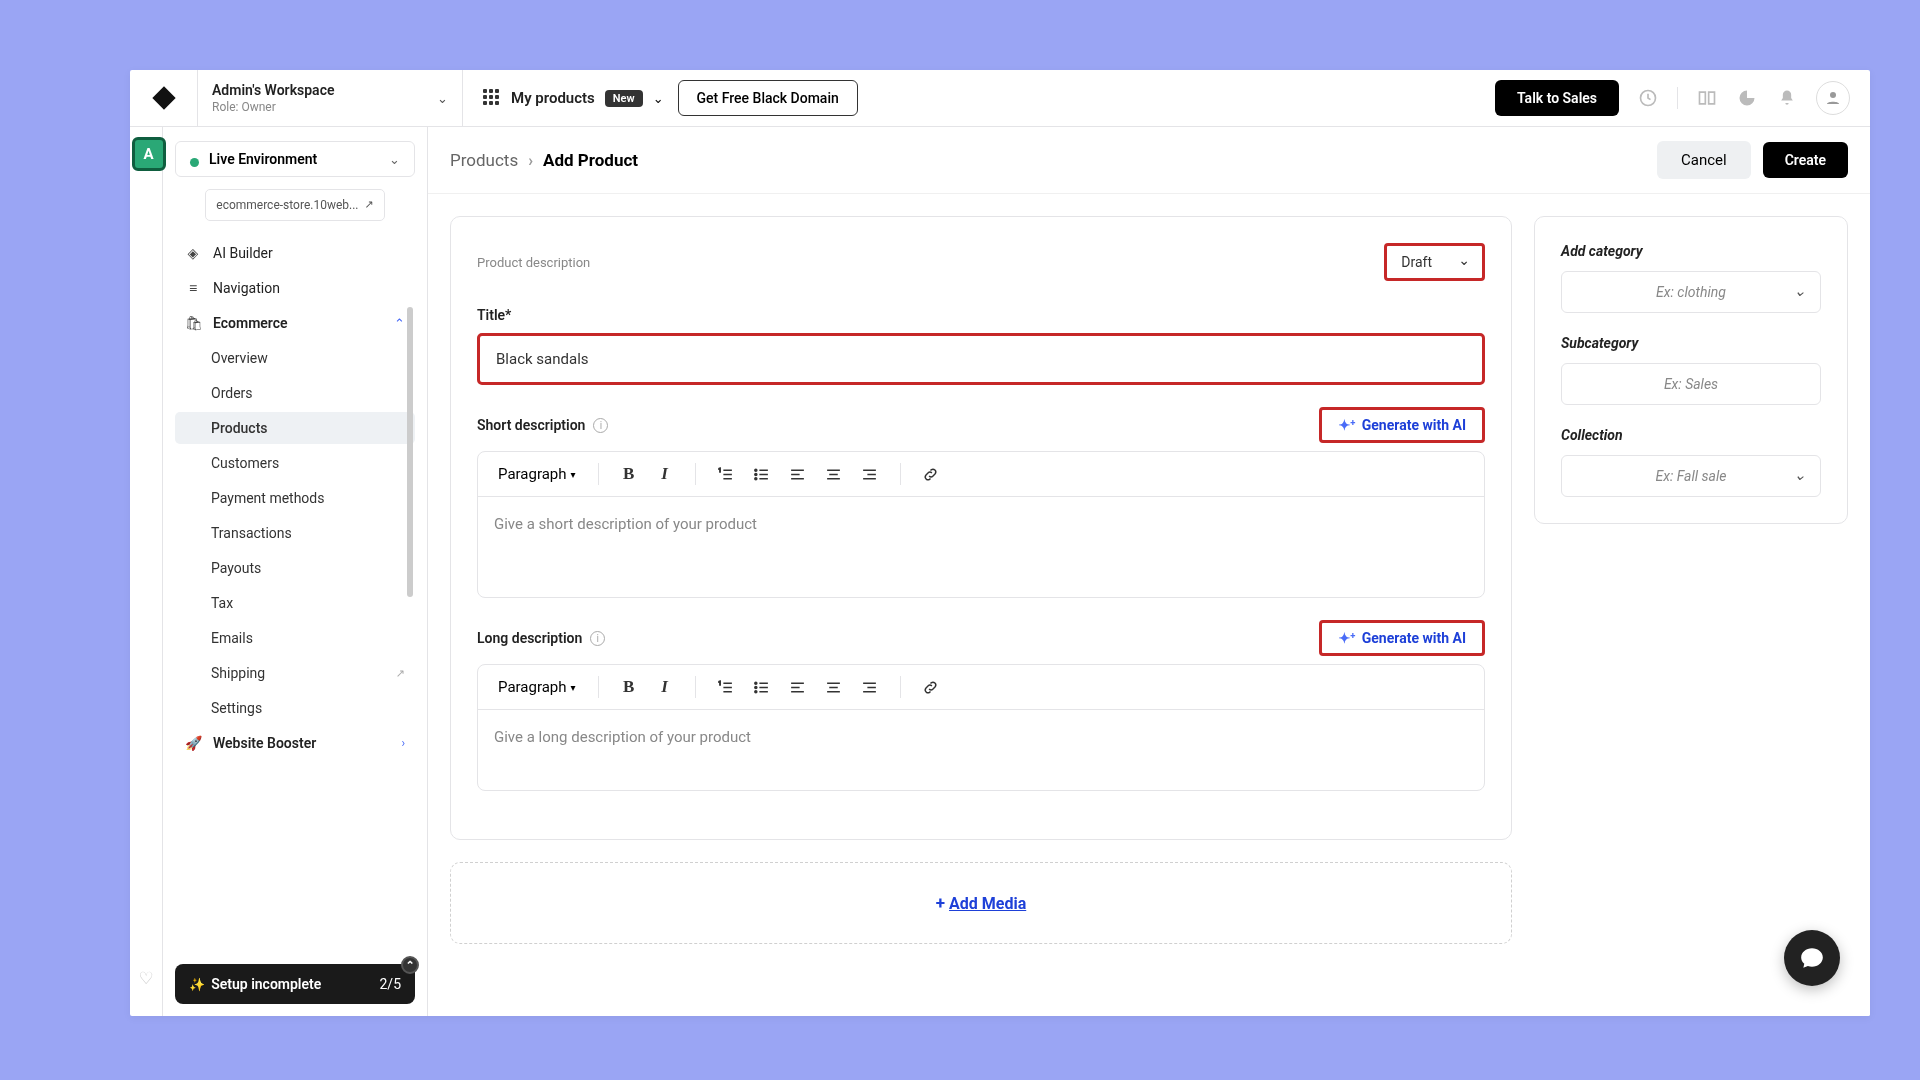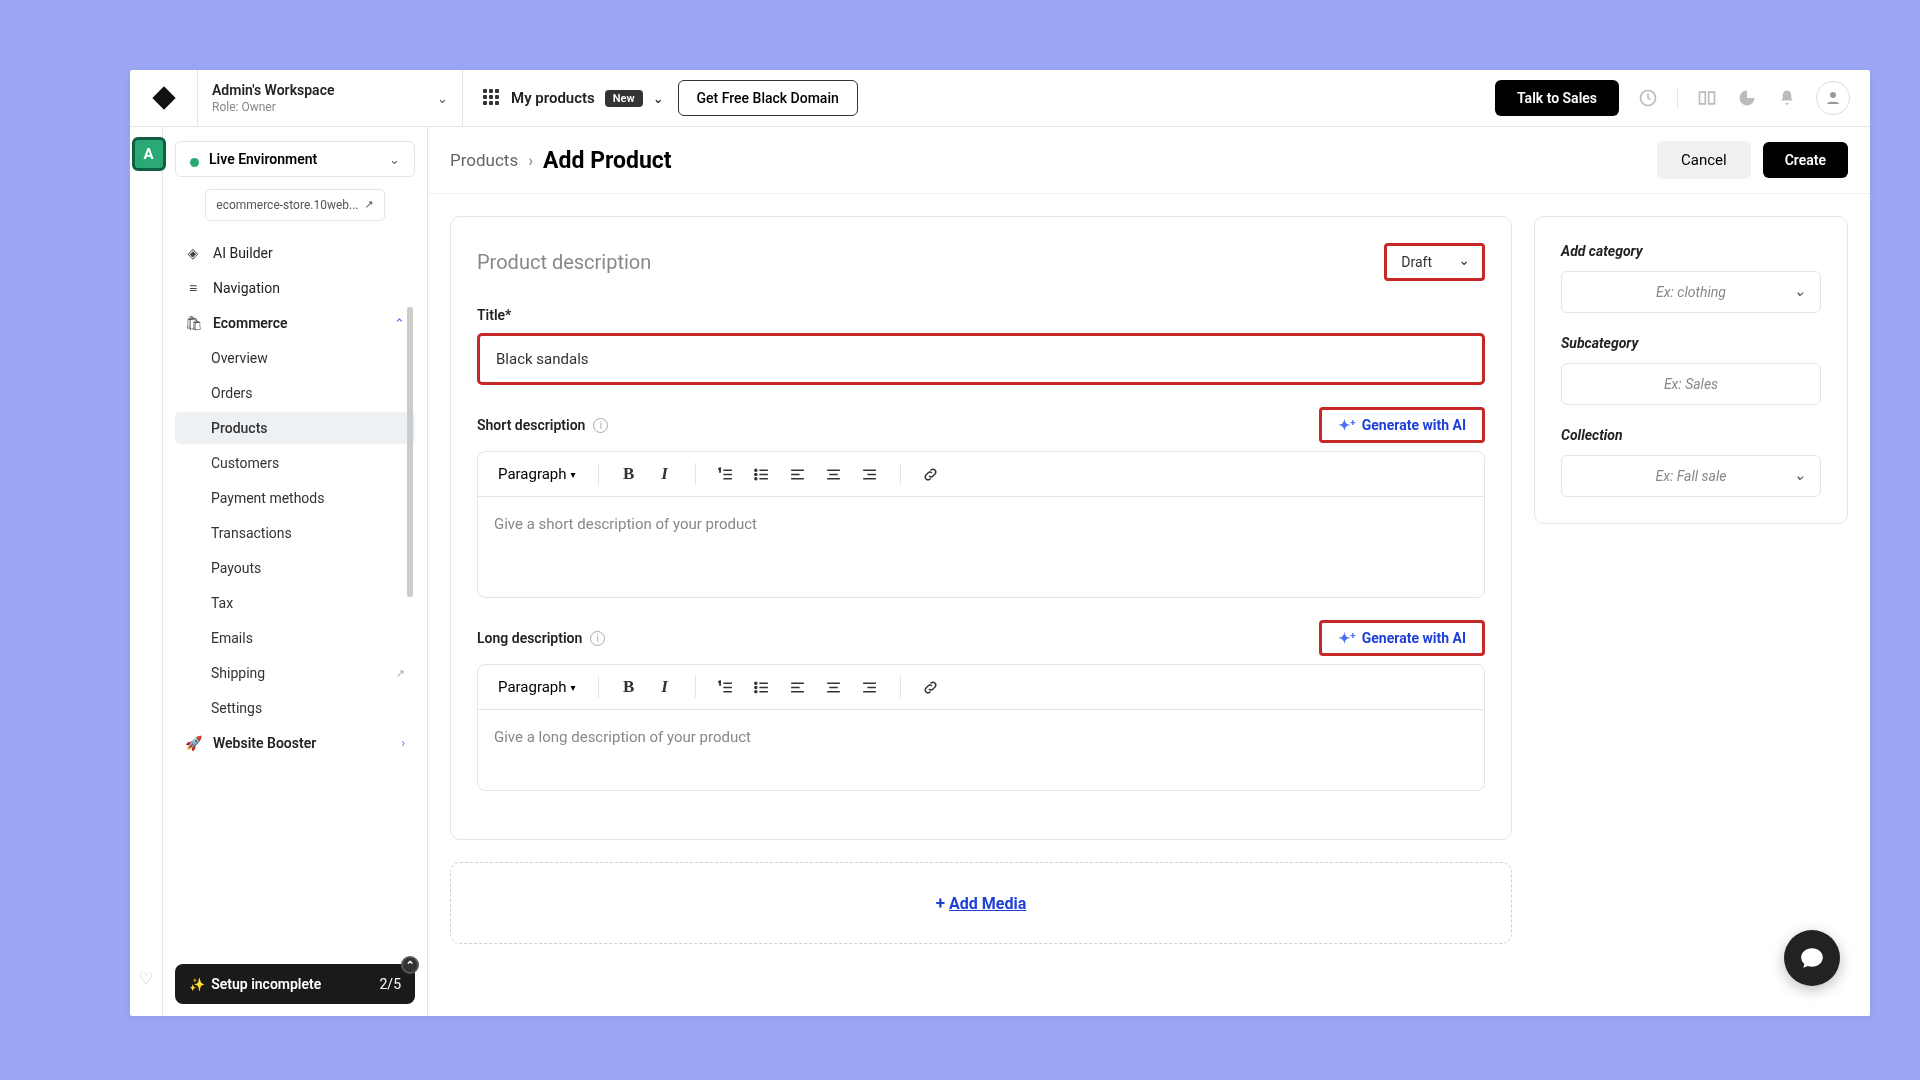--- a/index.html
+++ b/index.html
@@ -55,33 +55,33 @@
 
 .setup-pop { position:absolute; left:12px; bottom:12px; right:12px; background:#1a1a1a; color:#fff; border-radius:8px; padding:12px 14px; display:flex; align-items:center; font-size:14px; font-weight:600; }
 .setup-pop .cnt { margin-left:auto; font-weight:400; color:#ffffff; }
 .setup-pop .bub { position:absolute; right:-4px; top:-8px; width:18px; height:18px; background:#333; color:#fff; border-radius:50%; font-size:11px; display:flex; align-items:center; justify-content:center; border:2px solid #555; }
 .setup-pop .spark { font-size:13px; margin-right:6px; }
 
 .main { flex:1; display:flex; flex-direction:column; overflow:hidden; }
 .crumb-bar { padding:14px 22px; display:flex; align-items:center; border-bottom:1px solid #f0f0f0; }
 .crumb-bar .c1 { color:#666; font-size:17px; }
 .crumb-bar .sep { margin:0 10px; color:#999; font-weight:700; }
-.crumb-bar .c2 { font-weight:700; font-size:23px; }
+.crumb-bar .c2 { font-weight:700; font-size:17px; }
 .crumb-bar .btn-cancel { margin-left:auto; background:#eef0f2; border:none; padding:10px 24px; border-radius:6px; font-size:15px; cursor:pointer; }
 .crumb-bar .btn-create { margin-left:12px; }
 
 .scroll { flex:1; overflow-y:auto; padding:22px; background:#fff; display:flex; gap:22px; align-items:flex-start; }
 .scroll::-webkit-scrollbar { width:10px; }
 .scroll::-webkit-scrollbar-thumb { background:#ccc; border-radius:5px; }
 .card { border:1px solid #e4e4e7; border-radius:10px; padding:26px; }
 .col-l { flex:1; display:flex; flex-direction:column; gap:22px; }
 .col-r { width:314px;font-style:italic; }
 
 .section-head { display:flex; align-items:center; margin-bottom:26px; }
-.section-title { color:#888; font-size:20px; }
+.section-title { color:#888; font-size:13px; }
 .sel-draft { border:3px solid #c62828; border-radius:4px; padding:8px 50px 8px 14px; font-size:14px; cursor:pointer; position:relative; color:#333; margin-left:auto; }
 .sel-draft::after { content:"⌄"; position:absolute; right:12px; top:6px; font-size:14px; }
 
 .lbl { font-size:14px; font-weight:600; color:#222; display:flex; align-items:center; gap:8px; margin-bottom:10px; }
 .lbl .info { width:15px; height:15px; border:1.5px solid #aaa; border-radius:50%; color:#aaa; font-size:10px; display:flex; align-items:center; justify-content:center; font-weight:400; }
 .gen-ai { border:3px solid #c62828; border-radius:4px; padding:7px 16px; color:#1e40d8; font-weight:700; font-size:14px; cursor:pointer; display:flex; align-items:center; gap:6px; margin-left:auto; }
 .gen-ai .spark { color:#4a6cf7; line-height:1; }
 .lbl-row { display:flex; align-items:center; margin-bottom:8px; }
 
 input.title-field { width:100%; border:3px solid #c62828; border-radius:5px; padding:14px 16px; font-size:15px; color:#333; outline:none; margin-bottom:22px; }

